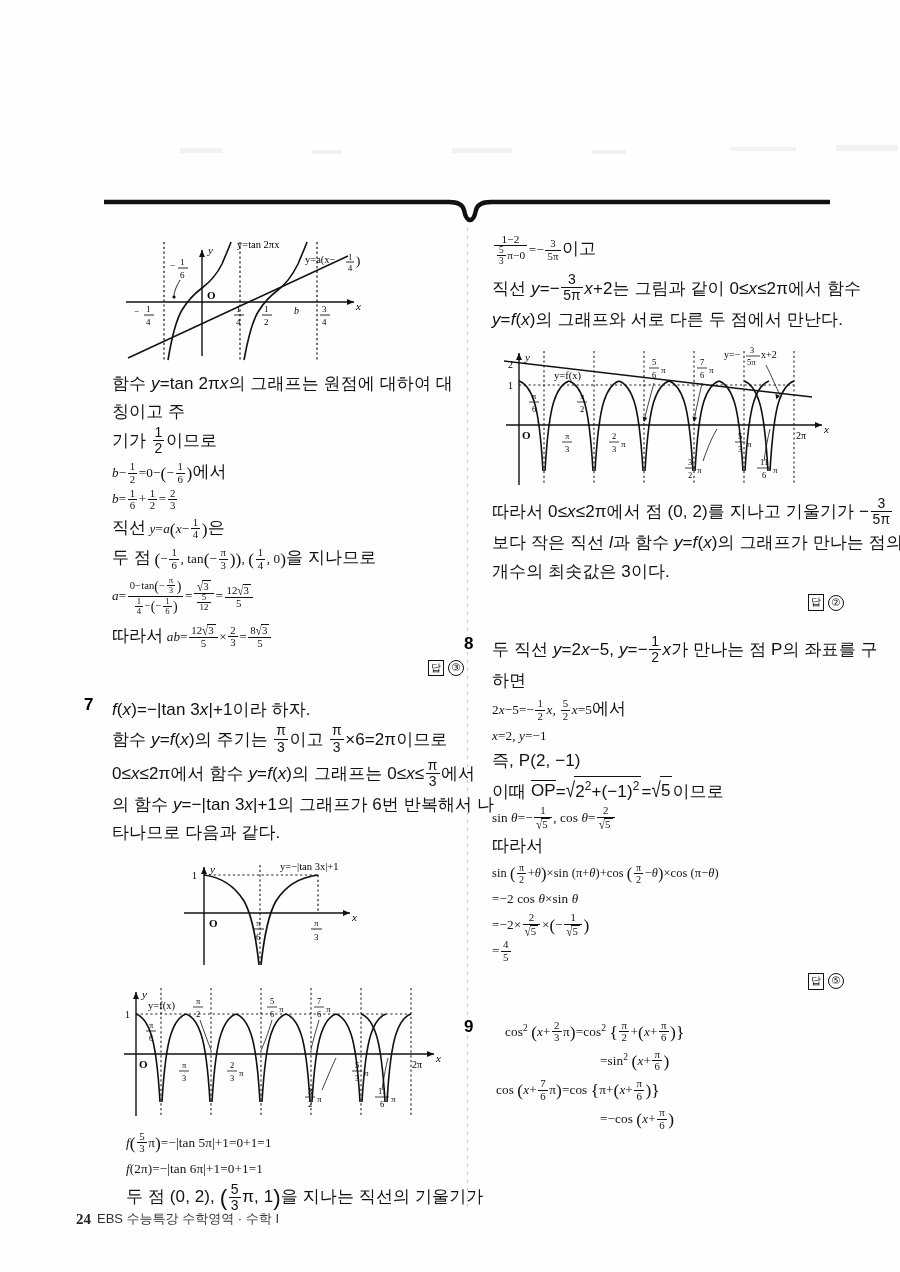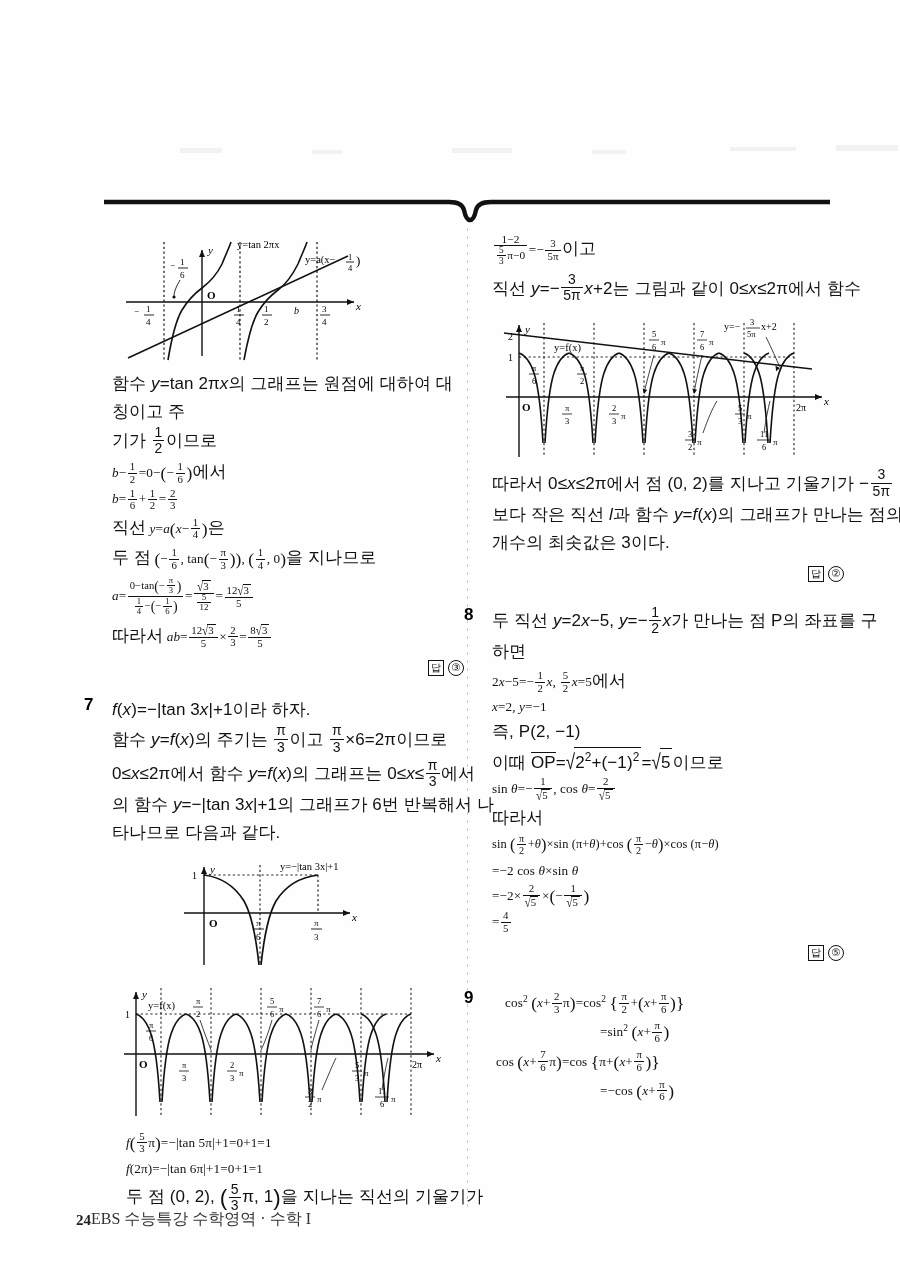--- a/index.html
+++ b/index.html
@@ -137,23 +137,24 @@
     top: 1209px;
     font-family: "Liberation Sans", sans-serif;
     color: #333;
     white-space: nowrap;
   }
   .footer .pg {
     font-size: 15px;
     font-weight: bold;
     font-family: "Liberation Serif", serif;
     color: #222;
+    margin-right: 6px;
     vertical-align: -1px;
   }
-  .footer .ft { font-size: 16px; font-family: Liberation Serif, serif; }
+  .footer .ft { font-size: 13px; }
 
   text { font-family: "Liberation Serif", serif; }
 </style>
 </head>
 <body>
 
 <div class="page">
 
   <div class="artifact" style="left:180px;top:148px;width:42px;height:5px;"></div>
   <div class="artifact" style="left:312px;top:150px;width:30px;height:4px;"></div>
@@ -417,20 +418,23 @@
   </div>
 
   <div class="col col-right">
 
     <div class="blk">
       <p class="line tall">
         <span class="frac" style="font-size:.86em;"><span class="num">1−2</span><span><span class="frac"><span class="num">5</span><span>3</span></span>π−0</span></span>=−<span class="frac"><span class="num">3</span><span>5π</span></span><span class="ko">이고</span>
       </p>
       <p class="line ko" style="margin-top:3px;">
         직선 <span class="mi">y</span>=−<span class="frac"><span class="num">3</span><span>5π</span></span><span class="mi">x</span>+2는 그림과 같이 0≤<span class="mi">x</span>≤2π에서 함수
+      </p>
+      <p class="line ko">
+        <span class="mi">y</span>=<span class="mi">f</span>(<span class="mi">x</span>)의 그래프와 서로 다른 두 점에서 만난다.
       </p>
 
       <div class="figure" style="margin-top:6px;">
         <svg width="345" height="150" viewBox="0 0 345 150">
           <defs>
             <g id="perR">
               <path d="M0,22 C6,24 11,30 15,42 C19,54 22,78 24,112" fill="none" stroke="#111" stroke-width="1.6"></path>
               <path d="M26,112 C28,78 31,54 35,42 C39,30 44,24 50,22" fill="none" stroke="#111" stroke-width="1.6"></path>
             </g>
           </defs>

